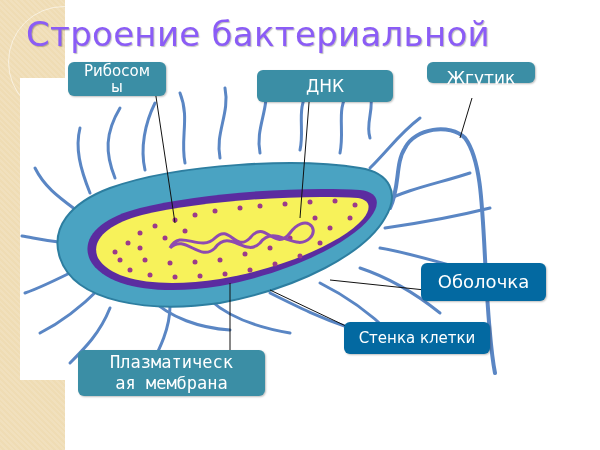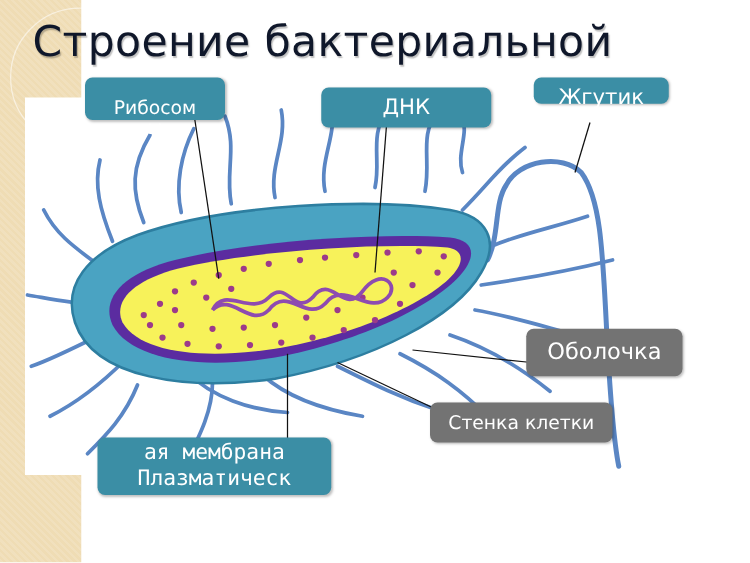--- a/index.html
+++ b/index.html
@@ -12,36 +12,36 @@
     position: absolute; left: 0; top: 0; width: 65px; height: 450px;
     background: #efdcb4;
     background-image: repeating-linear-gradient(45deg, rgba(255,255,255,0.12) 0 2px, transparent 2px 4px);
   }
   .beige-strip .arc {
     position: absolute; left: 8px; top: 6px; width: 110px; height: 110px;
     border: 1px solid rgba(255,255,255,0.55); border-radius: 50%;
   }
   .title {
     position: absolute; left: 26px; top: 14px; margin: 0;
-    font-size: 34px; font-weight: normal; color: #0f172a; letter-spacing: 0.3px;
+    font-size: 34px; font-weight: normal; color: #8b5cf6; letter-spacing: 0.3px;
     text-shadow: 1px 1px 1px rgba(0,0,0,0.25); white-space: nowrap; line-height: 40px;
   }
   .title .line2 { display: block; margin-top: 14px; }
   .picture {
     position: absolute; left: 20px; top: 78px; width: 560px; height: 302px;
     background: #ffffff;
   }
   .picture svg { position: absolute; left: 0; top: 0; }
   .label {
     position: absolute; color: #ffffff; text-align: center;
     border-radius: 6px; box-sizing: border-box;
     box-shadow: 1px 1px 2px rgba(0,0,0,0.25);
   }
   .teal { background: #3b8ea5; }
-  .blue { background: #737373; }
+  .blue { background: #0369a1; }
   .label span { display: block; }
 </style>
 </head>
 <body>
 
 <div class="beige-strip">
   <div class="arc"></div>
 </div>
 
 <h1 class="title">
@@ -132,21 +132,21 @@
       <line x1="135" y1="12" x2="155" y2="145"></line>
       <line x1="290" y1="12" x2="280" y2="140"></line>
       <line x1="452" y1="20" x2="440" y2="60"></line>
       <line x1="310" y1="202" x2="405" y2="212"></line>
       <line x1="250" y1="212" x2="330" y2="250"></line>
       <line x1="210" y1="205" x2="210" y2="275"></line>
     </g>
   </svg>
 </div>
 
-<div class="label teal" style="left:68px; top:62px; width:112px; height:34px; font-size:15px; line-height:16px; padding-top:16px;">
+<div class="label teal" style="left:68px; top:62px; width:98px; height:34px; font-size:15px; line-height:16px; padding-top:1px;">
   <span>Рибосом</span>
   <span>ы</span>
 </div>
 
 <div class="label teal" style="left:257px; top:70px; width:136px; height:32px; font-size:17px; line-height:32px;">
   <span>ДНК</span>
 </div>
 
 <div class="label teal" style="left:427px; top:62px; width:108px; height:21px; font-size:17px; line-height:33px;">
   <span>Жгутик</span>
@@ -154,15 +154,15 @@
 
 <div class="label blue" style="left:421px; top:263px; width:125px; height:38px; font-size:18px; line-height:38px;">
   <span>Оболочка</span>
 </div>
 
 <div class="label blue" style="left:344px; top:322px; width:146px; height:32px; font-size:15px; line-height:32px;text-align:center;">
   <span>Стенка клетки</span>
 </div>
 
 <div class="label teal" style="left:78px; top:350px; width:187px; height:46px; font-size:17px; line-height:21px; padding-top:2px; font-family: 'DejaVu Sans Mono', monospace;">
+  <span>Плазматическ</span>
   <span>ая мембрана</span>
-  <span>Плазматическ</span>
 </div>
 
 </body></html>

